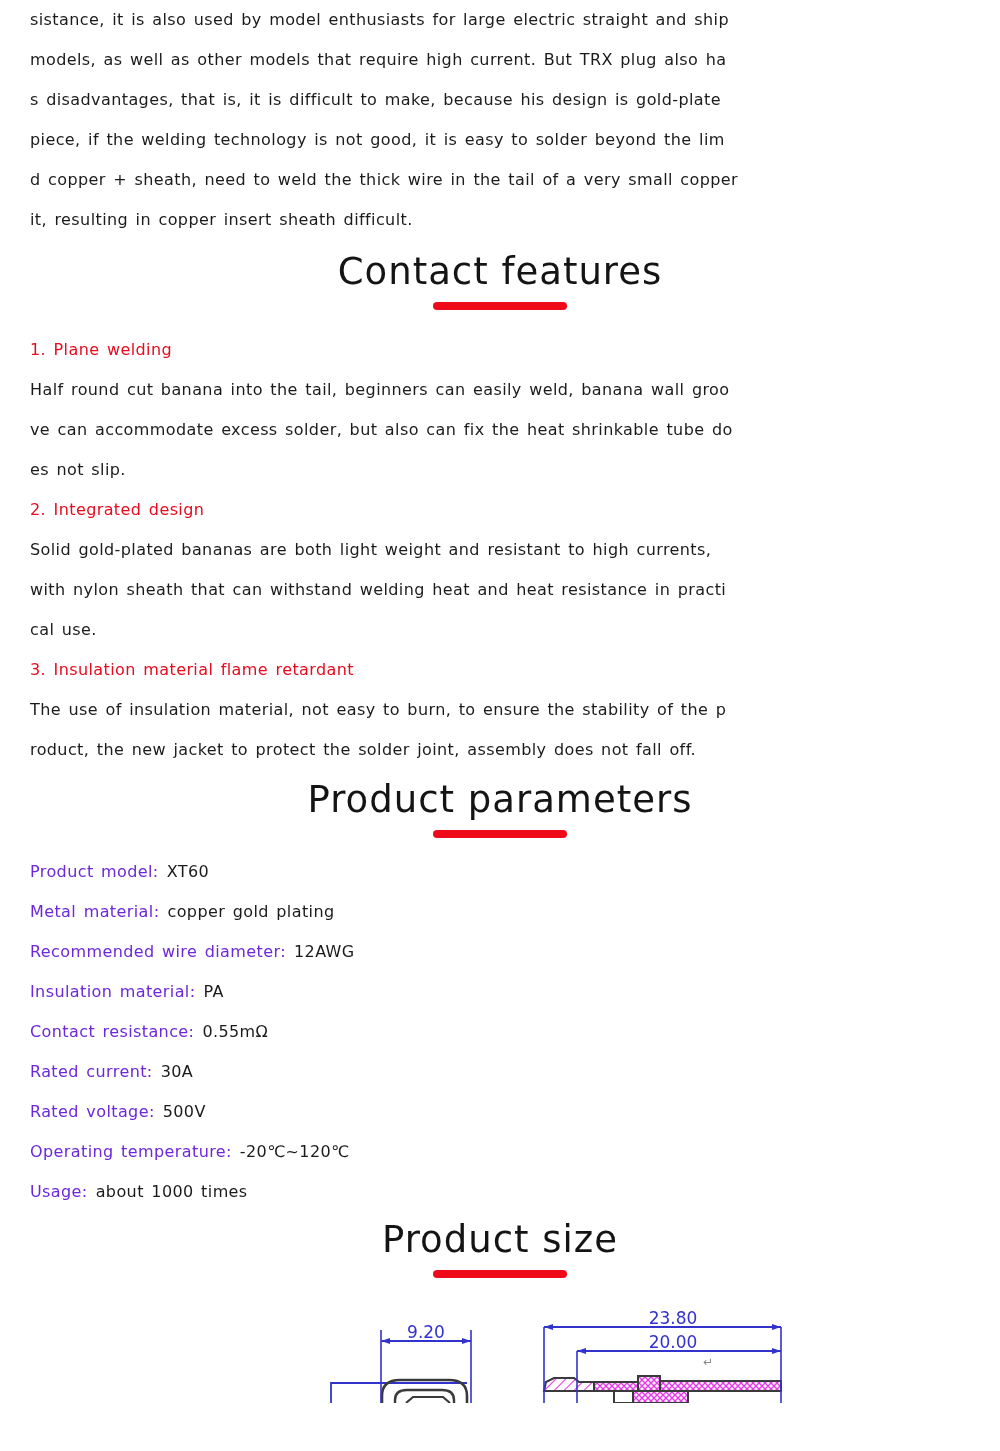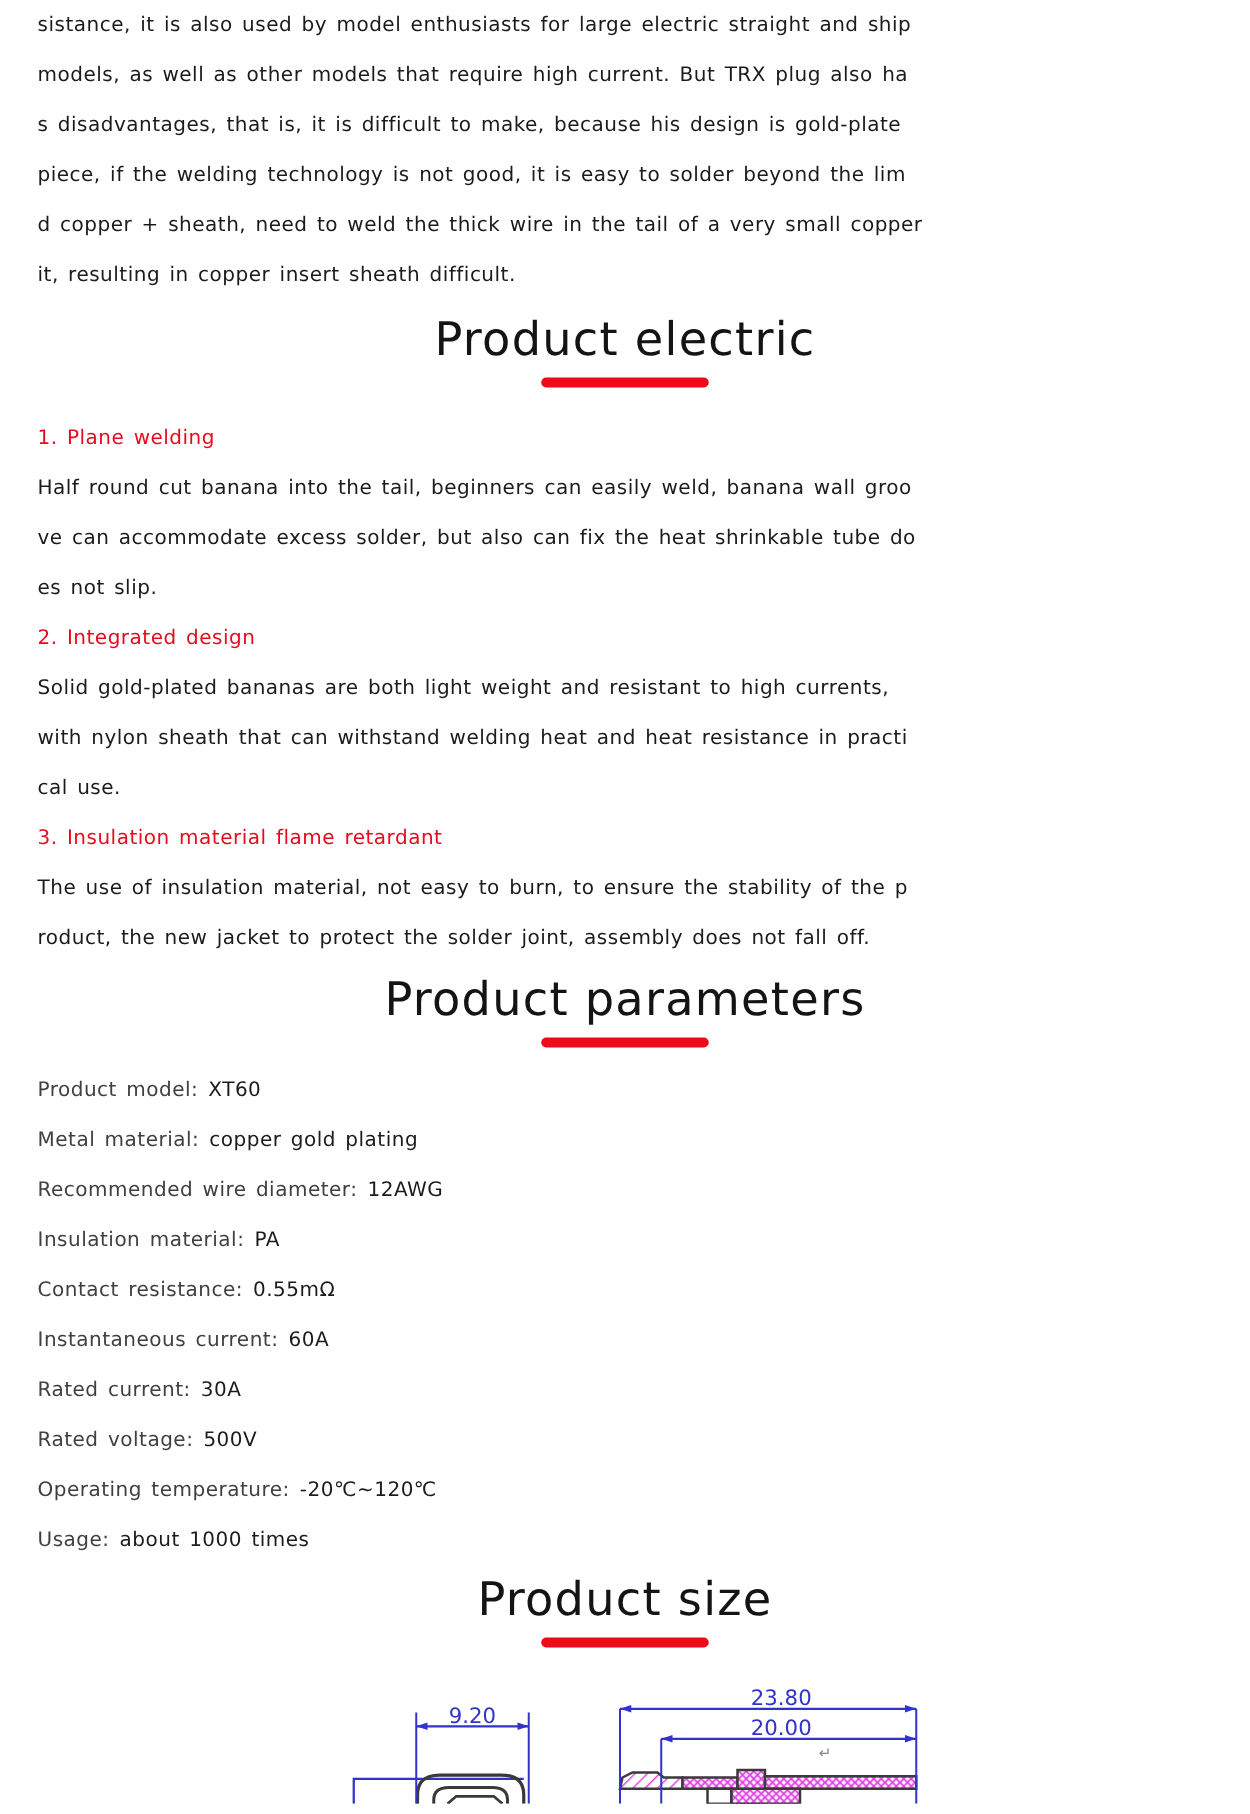--- a/index.html
+++ b/index.html
@@ -18,40 +18,40 @@
   .section-head.params{margin-top:8px;}
   .section-head.size{margin-top:6px;}
   .section-title{
     font-size:37px;line-height:44px;letter-spacing:1px;color:#141414;font-weight:400;
   }
   .red-bar{
     width:134px;height:8px;background:#ee0a18;border-radius:4px;margin:8px auto 0 auto;
   }
   .features-list{margin-top:20px;}
   .params-list{margin-top:14px;}
-  .plabel{color:#404040;margin-right:8px;}
+  .plabel{color:#6d28d9;margin-right:8px;}
   .pvalue{color:#1b1b1b;}
-  .drawings{margin-top:24px;}
+  .drawings{margin-top:24px;padding-left:48px;}
   .drawings svg{display:block;}
   svg text{font-family:"DejaVu Sans", sans-serif;}
 </style>
 </head>
 <body>
 
 <div class="text-block">
   <div class="line">sistance, it is also used by model enthusiasts for large electric straight and ship</div>
   <div class="line">models, as well as other models that require high current. But TRX plug also ha</div>
   <div class="line">s disadvantages, that is, it is difficult to make, because his design is gold-plate</div>
   <div class="line">piece, if the welding technology is not good, it is easy to solder beyond the lim</div>
   <div class="line">d copper + sheath, need to weld the thick wire in the tail of a very small copper</div>
   <div class="line">it, resulting in copper insert sheath difficult.</div>
 </div>
 
 <div class="section-head features">
-  <div class="section-title">Product electric</div>
+  <div class="section-title">Contact features</div>
   <div class="red-bar"></div>
 </div>
 
 <div class="text-block features-list">
   <div class="line feature-title">1. Plane welding</div>
   <div class="line">Half round cut banana into the tail, beginners can easily weld, banana wall groo</div>
   <div class="line">ve can accommodate excess solder, but also can fix the heat shrinkable tube do</div>
   <div class="line">es not slip.</div>
   <div class="line feature-title">2. Integrated design</div>
   <div class="line">Solid gold-plated bananas are both light weight and resistant to high currents,</div>
@@ -66,21 +66,20 @@
   <div class="section-title">Product parameters</div>
   <div class="red-bar"></div>
 </div>
 
 <div class="text-block params-list">
   <div class="line"><span class="plabel">Product model:</span><span class="pvalue">XT60</span></div>
   <div class="line"><span class="plabel">Metal material:</span><span class="pvalue">copper gold plating</span></div>
   <div class="line"><span class="plabel">Recommended wire diameter:</span><span class="pvalue">12AWG</span></div>
   <div class="line"><span class="plabel">Insulation material:</span><span class="pvalue">PA</span></div>
   <div class="line"><span class="plabel">Contact resistance:</span><span class="pvalue">0.55mΩ</span></div>
-  <div class="line"><span class="plabel">Instantaneous current:</span><span class="pvalue">60A</span></div>
   <div class="line"><span class="plabel">Rated current:</span><span class="pvalue">30A</span></div>
   <div class="line"><span class="plabel">Rated voltage:</span><span class="pvalue">500V</span></div>
   <div class="line"><span class="plabel">Operating temperature:</span><span class="pvalue">-20℃~120℃</span></div>
   <div class="line"><span class="plabel">Usage:</span><span class="pvalue">about 1000 times</span></div>
 </div>
 
 <div class="section-head size">
   <div class="section-title">Product size</div>
   <div class="red-bar"></div>
 </div>

